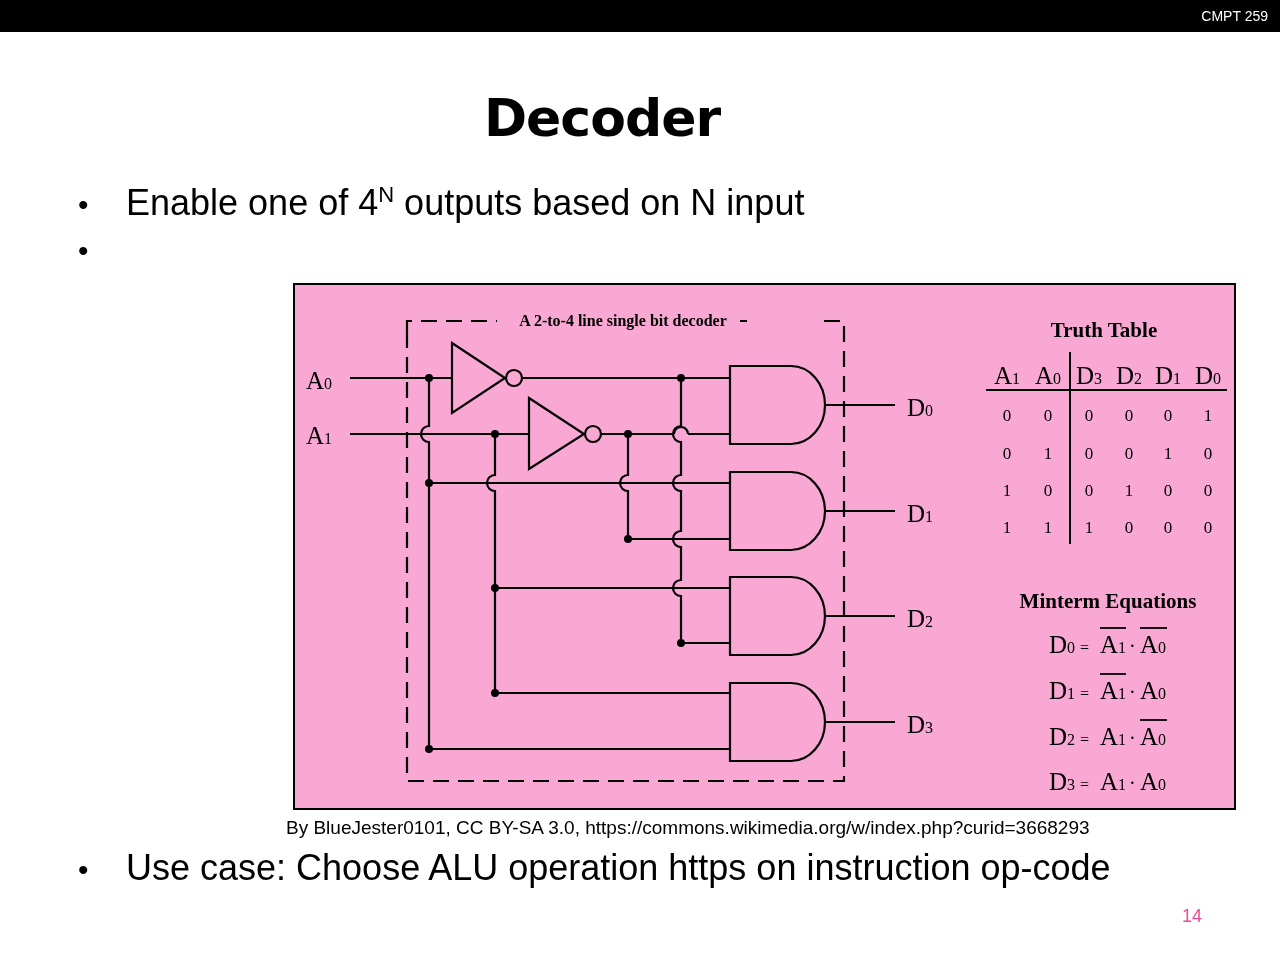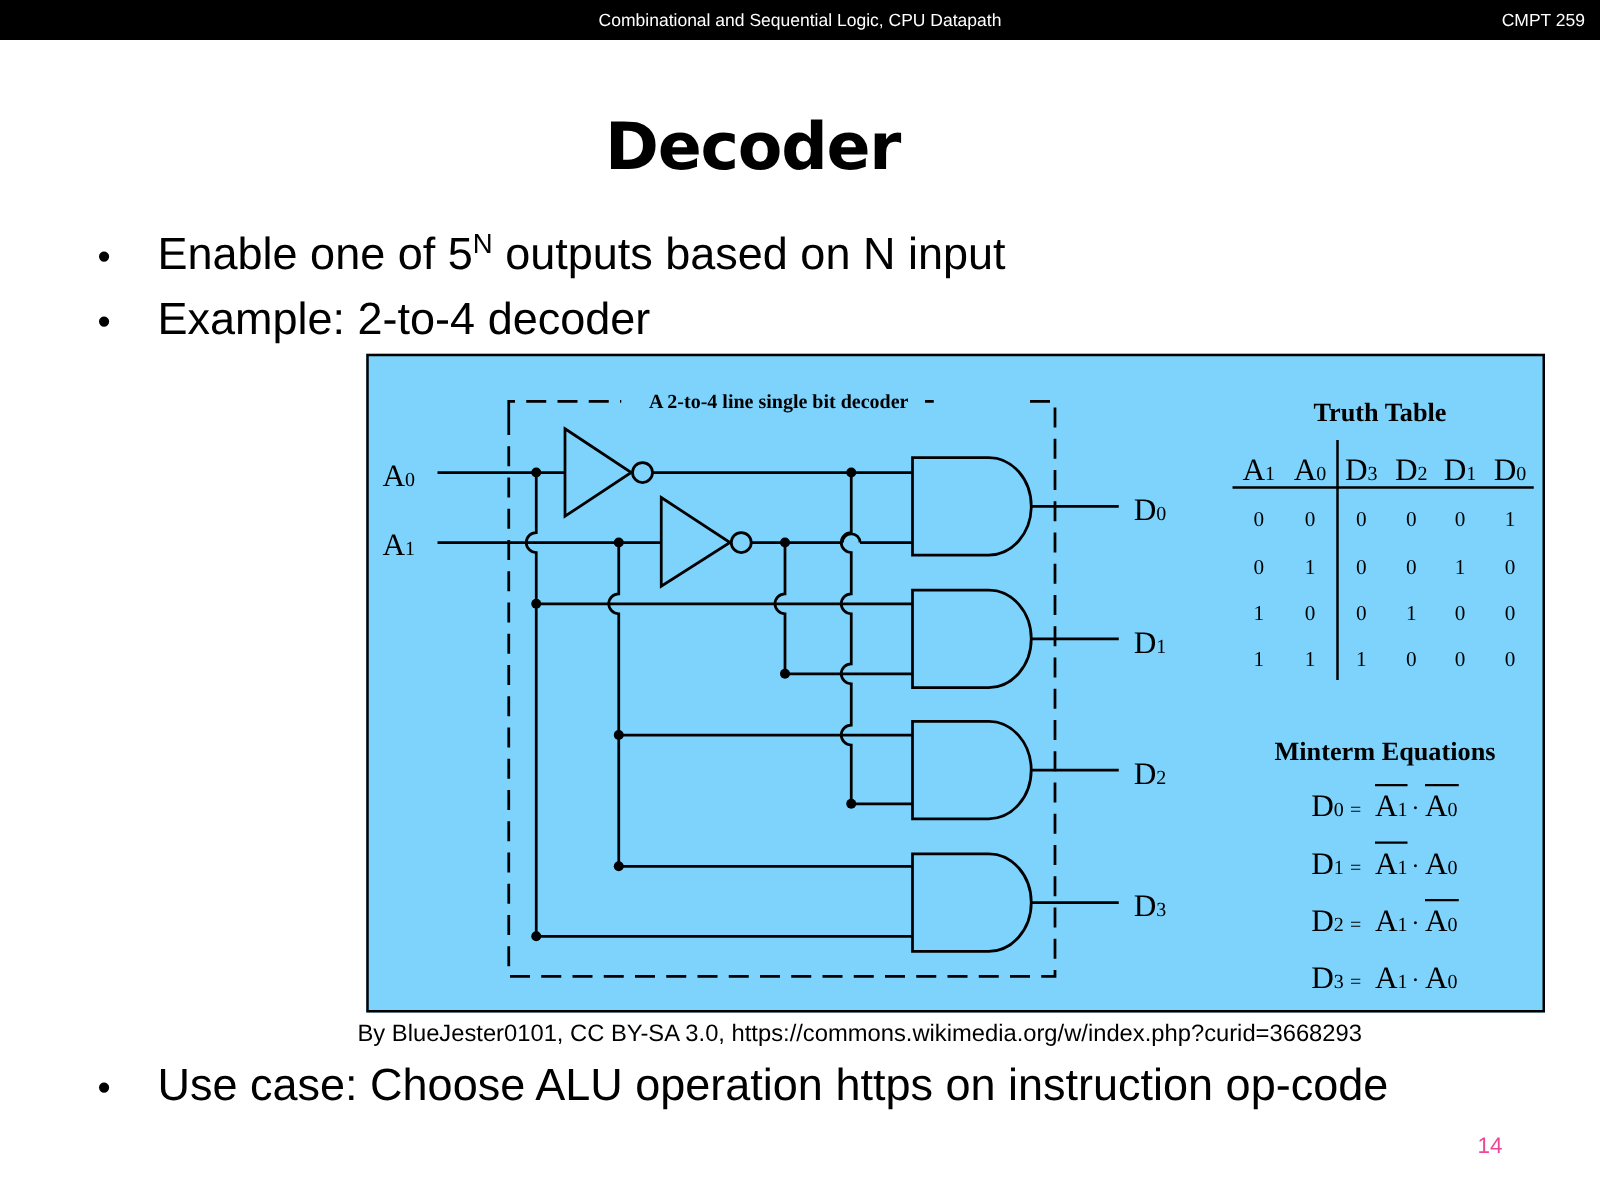--- a/index.html
+++ b/index.html
@@ -7,42 +7,40 @@
   .topbar { position: absolute; left: 0; top: 0; width: 1280px; height: 32px; background: #000000; color: #ffffff; }
   .topbar .course-title { position: absolute; left: 0; width: 1280px; top: 8px; text-align: center; font-size: 14px; font-family: "Liberation Sans", sans-serif; }
   .topbar .course-code { position: absolute; right: 12px; top: 8px; font-size: 14px; }
   .slide-title { position: absolute; left: 0; width: 1204px; top: 88px; text-align: center; font-size: 52px; font-weight: bold; color: #000; font-family: "DejaVu Sans", sans-serif; letter-spacing: -1px; }
   .bullet { position: absolute; left: 78px; font-size: 36px; color: #000; font-family: "Liberation Sans", sans-serif; display: flex; align-items: baseline; }
   .bullet .dot { width: 48px; font-size: 30px; }
   .bullet sup { font-size: 22px; }
   .b1 { top: 182px; }
   .b2 { top: 234px; }
   .b3 { top: 847px; }
-  .figure { position: absolute; left: 293px; top: 283px; width: 943px; height: 527px; border: 2px solid #000; box-sizing: border-box; background: #7dd3fc; }
+  .figure { position: absolute; left: 293px; top: 283px; width: 943px; height: 527px; border: 2px solid #000; box-sizing: border-box; background: #f9a8d4; }
   .figure svg { position: absolute; left: -293px; top: -283px; }
   .credit { position: absolute; left: 286px; top: 817px; font-size: 19px; color: #000; font-family: "Liberation Sans", sans-serif; }
   .page-num { position: absolute; right: 78px; top: 906px; font-size: 18px; color: #ec4899; }
 </style>
 </head>
 <body>
 
 <div class="topbar">
-  <span class="course-title">Combinational and Sequential Logic, CPU Datapath</span>
   <span class="course-code">CMPT 259</span>
 </div>
 
 <div class="slide-title">Decoder</div>
 
 <div class="bullet b1">
   <span class="dot">•</span>
-  <span><span>Enable one of 5</span><sup>N</sup><span style="white-space:pre"> outputs based on N input</span></span>
+  <span><span>Enable one of 4</span><sup>N</sup><span style="white-space:pre"> outputs based on N input</span></span>
 </div>
 <div class="bullet b2">
   <span class="dot">•</span>
-  <span>Example: 2-to-4 decoder</span>
 </div>
 
 <div class="figure">
 <svg width="1280" height="960" viewBox="0 0 1280 960">
   <g fill="none" stroke="#000" stroke-width="2.2">
 
     <path d="M405 330 L405 779 L842 779 L842 319 L820 319 M745 319 L738 319" stroke-dasharray="16 9"></path>
     <path d="M405 330 L405 319 L495 319" stroke-dasharray="16 9"></path>
 
     <path d="M348 376 L450 376"></path>

